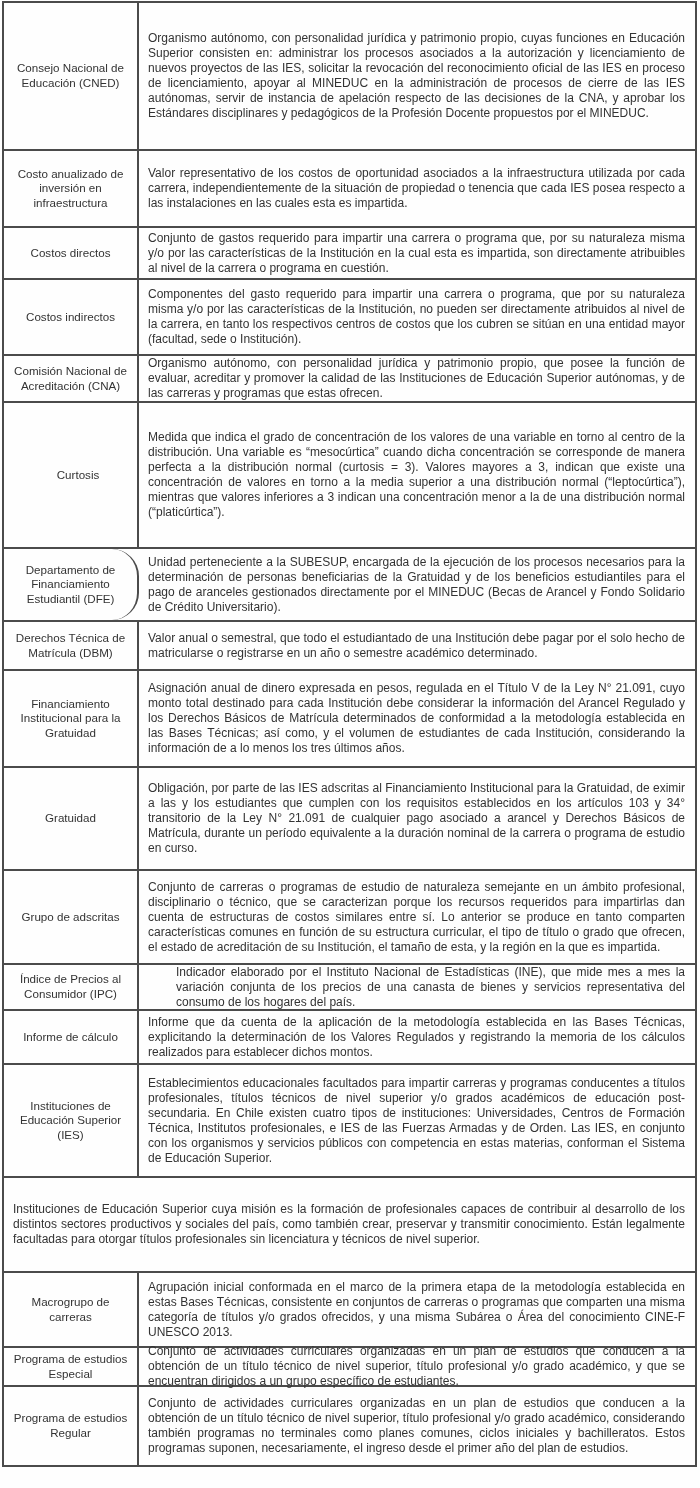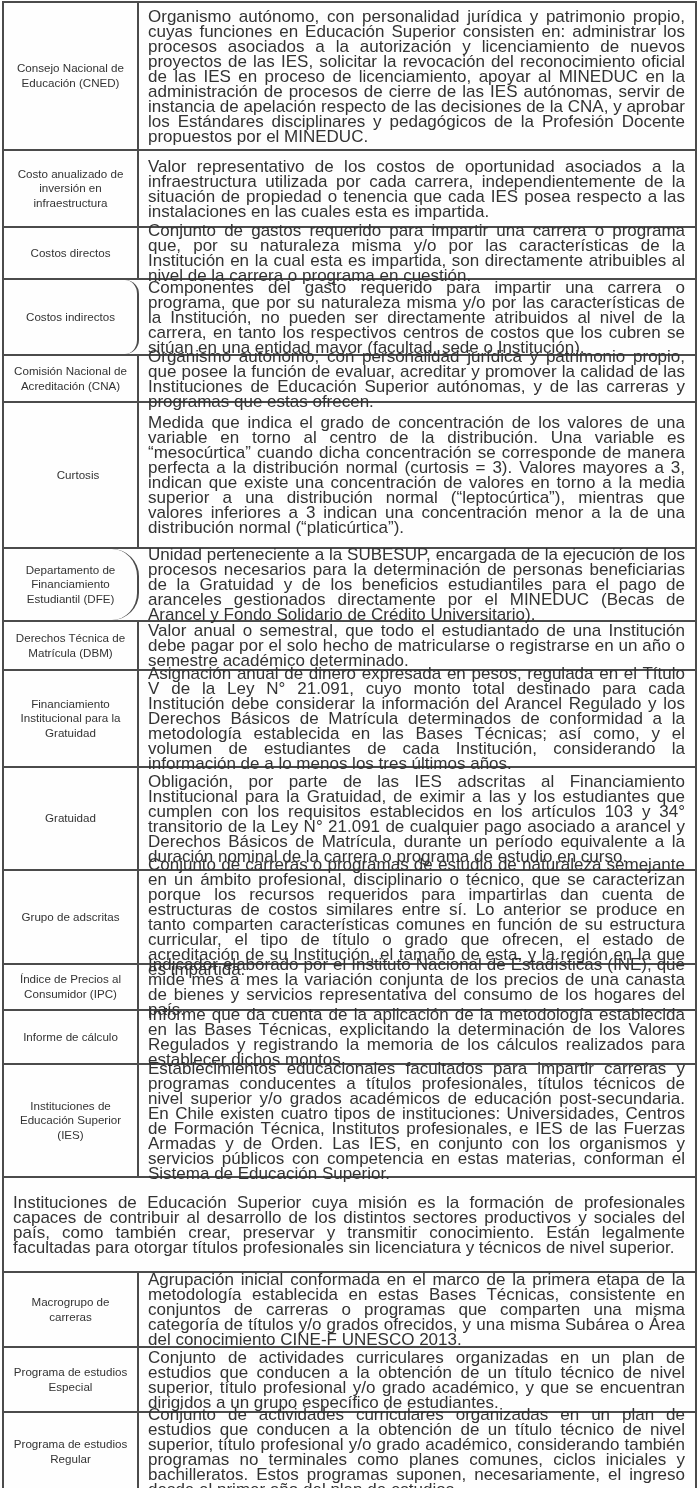--- a/index.html
+++ b/index.html
@@ -52,21 +52,21 @@
     line-height: 14.6px;
     color: #333333;
   }
   .def-cell {
     box-sizing: border-box;
     flex: 1 1 auto;
     display: flex;
     flex-direction: column;
     justify-content: center;
     padding: 2px 10px 2px 9px;
-    font-size: 17px;
+    font-size: 12px;
     line-height: 15px;
     color: #333333;
   }
   .def-cell p {
     margin: 0;
     text-align: justify;
     text-justify: inter-word;
   }
 </style>
 </head>
@@ -89,21 +89,21 @@
   </div>
 
   <div class="row" style="height: 52px; border-color: rgb(75, 75, 75);">
     <div class="term-cell" style="border-color: rgb(75, 75, 75);">Costos directos</div>
     <div class="def-cell">
       <p>Conjunto de gastos requerido para impartir una carrera o programa que, por su naturaleza misma y/o por las características de la Institución en la cual esta es impartida, son directamente atribuibles al nivel de la carrera o programa en cuestión.</p>
     </div>
   </div>
 
   <div class="row" style="height: 76px; border-color: rgb(75, 75, 75);">
-    <div class="term-cell" style="border-color: rgb(75, 75, 75); border-radius: 14px;">Costos indirectos</div>
+    <div class="term-cell" style="border-color: rgb(75, 75, 75);">Costos indirectos</div>
     <div class="def-cell">
       <p>Componentes del gasto requerido para impartir una carrera o programa, que por su naturaleza misma y/o por las características de la Institución, no pueden ser directamente atribuidos al nivel de la carrera, en tanto los respectivos centros de costos que los cubren se sitúan en una entidad mayor (facultad, sede o Institución).</p>
     </div>
   </div>
 
   <div class="row" style="height: 47px; border-color: rgb(75, 75, 75);">
     <div class="term-cell" style="border-color: rgb(75, 75, 75);">Comisión Nacional de Acreditación (CNA)</div>
     <div class="def-cell">
       <p>Organismo autónomo, con personalidad jurídica y patrimonio propio, que posee la función de evaluar, acreditar y promover la calidad de las Instituciones de Educación Superior autónomas, y de las carreras y programas que estas ofrecen.</p>
     </div>
@@ -144,21 +144,21 @@
     </div>
   </div>
 
   <div class="row" style="height: 94px; border-color: rgb(75, 75, 75);">
     <div class="term-cell" style="border-color: rgb(75, 75, 75);">Grupo de adscritas</div>
     <div class="def-cell">
       <p>Conjunto de carreras o programas de estudio de naturaleza semejante en un ámbito profesional, disciplinario o técnico, que se caracterizan porque los recursos requeridos para impartirlas dan cuenta de estructuras de costos similares entre sí. Lo anterior se produce en tanto comparten características comunes en función de su estructura curricular, el tipo de título o grado que ofrecen, el estado de acreditación de su Institución, el tamaño de esta, y la región en la que es impartida.</p>
     </div>
   </div>
 
-  <div class="row" style="height: 46px; border-color: rgb(75, 75, 75);">
+  <div class="row" style="height: 46px; border-color: rgb(75, 75, 75); gap: 28px;">
     <div class="term-cell" style="border-color: rgb(75, 75, 75);">Índice de Precios al Consumidor (IPC)</div>
     <div class="def-cell">
       <p>Indicador elaborado por el Instituto Nacional de Estadísticas (INE), que mide mes a mes la variación conjunta de los precios de una canasta de bienes y servicios representativa del consumo de los hogares del país.</p>
     </div>
   </div>
 
   <div class="row" style="height: 54px; border-color: rgb(75, 75, 75);">
     <div class="term-cell" style="border-color: rgb(75, 75, 75);">Informe de cálculo</div>
     <div class="def-cell">
       <p>Informe que da cuenta de la aplicación de la metodología establecida en las Bases Técnicas, explicitando la determinación de los Valores Regulados y registrando la memoria de los cálculos realizados para establecer dichos montos.</p>
@@ -178,21 +178,21 @@
     </div>
   </div>
 
   <div class="row" style="height: 75px; border-color: rgb(75, 75, 75);">
     <div class="term-cell" style="border-color: rgb(75, 75, 75);">Macrogrupo de carreras</div>
     <div class="def-cell">
       <p>Agrupación inicial conformada en el marco de la primera etapa de la metodología establecida en estas Bases Técnicas, consistente en conjuntos de carreras o programas que comparten una misma categoría de títulos y/o grados ofrecidos, y una misma Subárea o Área del conocimiento CINE-F UNESCO 2013.</p>
     </div>
   </div>
 
-  <div class="row" style="height: 65px; border-color: rgb(75, 75, 75);">
+  <div class="row" style="height: 39px; border-color: rgb(75, 75, 75);">
     <div class="term-cell" style="border-color: rgb(75, 75, 75);">Programa de estudios Especial</div>
     <div class="def-cell">
       <p>Conjunto de actividades curriculares organizadas en un plan de estudios que conducen a la obtención de un título técnico de nivel superior, título profesional y/o grado académico, y que se encuentran dirigidos a un grupo específico de estudiantes.</p>
     </div>
   </div>
 
   <div class="row" style="height: 78px; border-color: rgb(75, 75, 75);">
     <div class="term-cell" style="border-color: rgb(75, 75, 75);">Programa de estudios Regular</div>
     <div class="def-cell">
       <p>Conjunto de actividades curriculares organizadas en un plan de estudios que conducen a la obtención de un título técnico de nivel superior, título profesional y/o grado académico, considerando también programas no terminales como planes comunes, ciclos iniciales y bachilleratos. Estos programas suponen, necesariamente, el ingreso desde el primer año del plan de estudios.</p>

